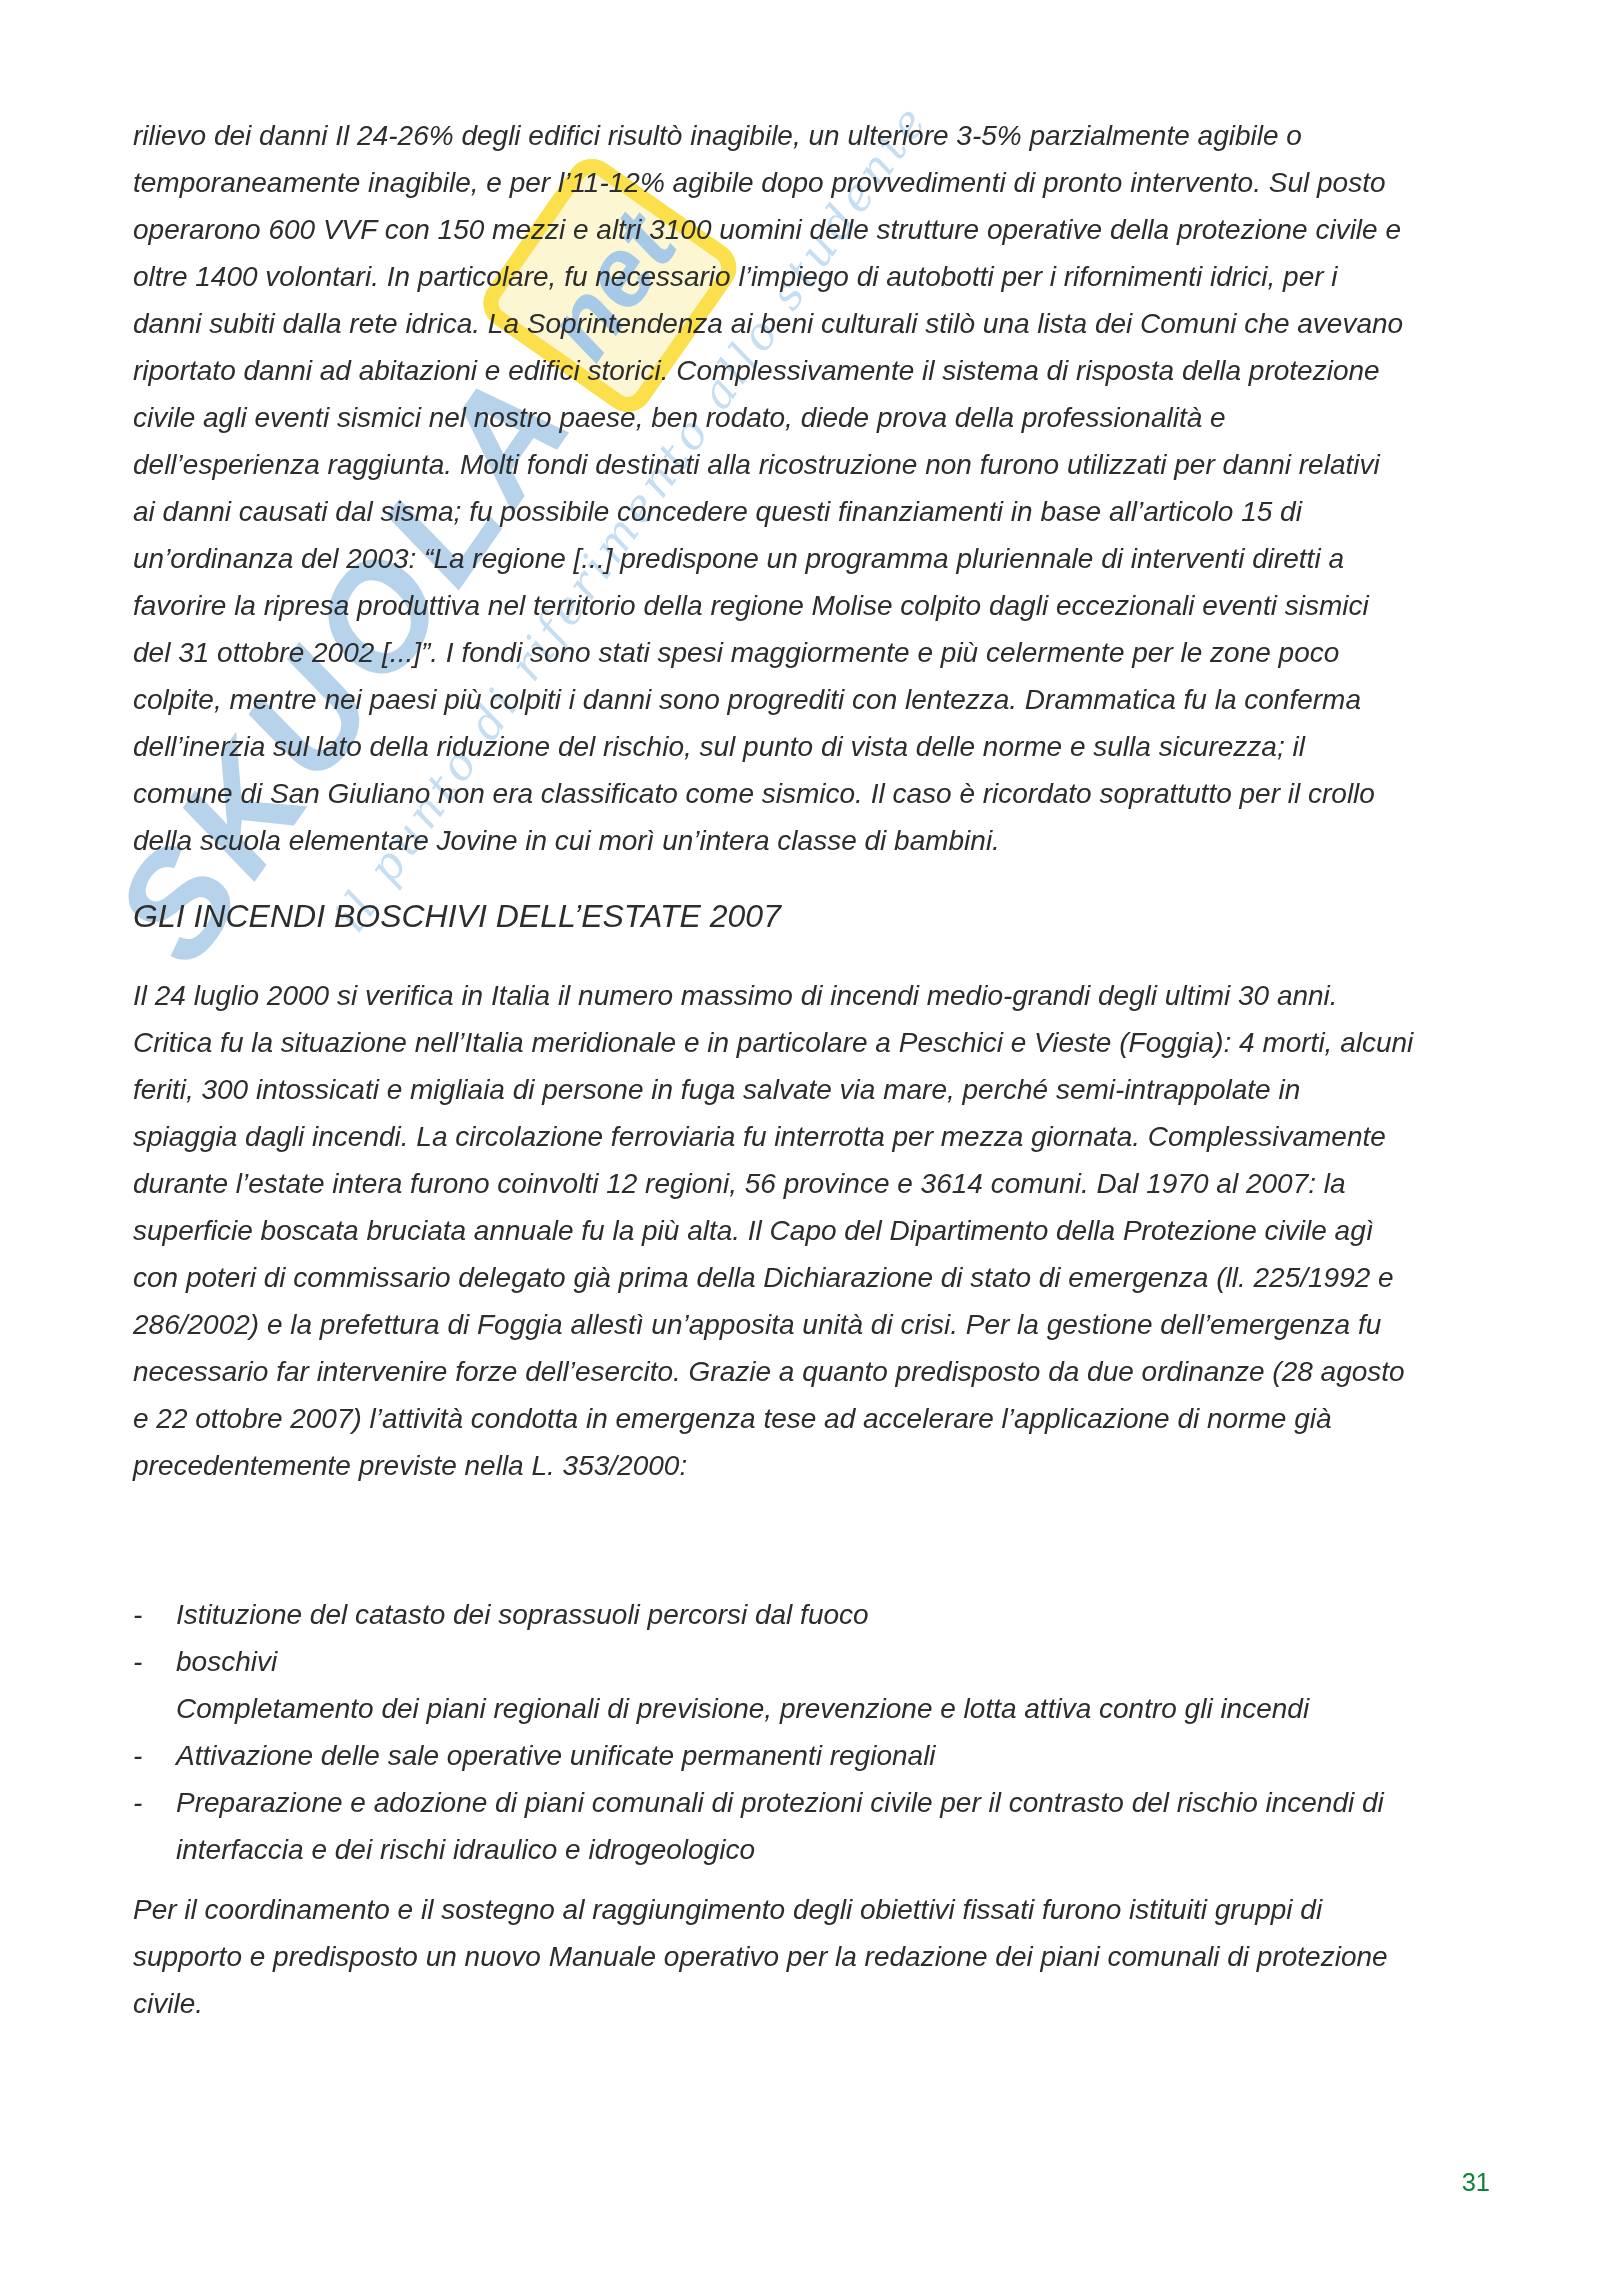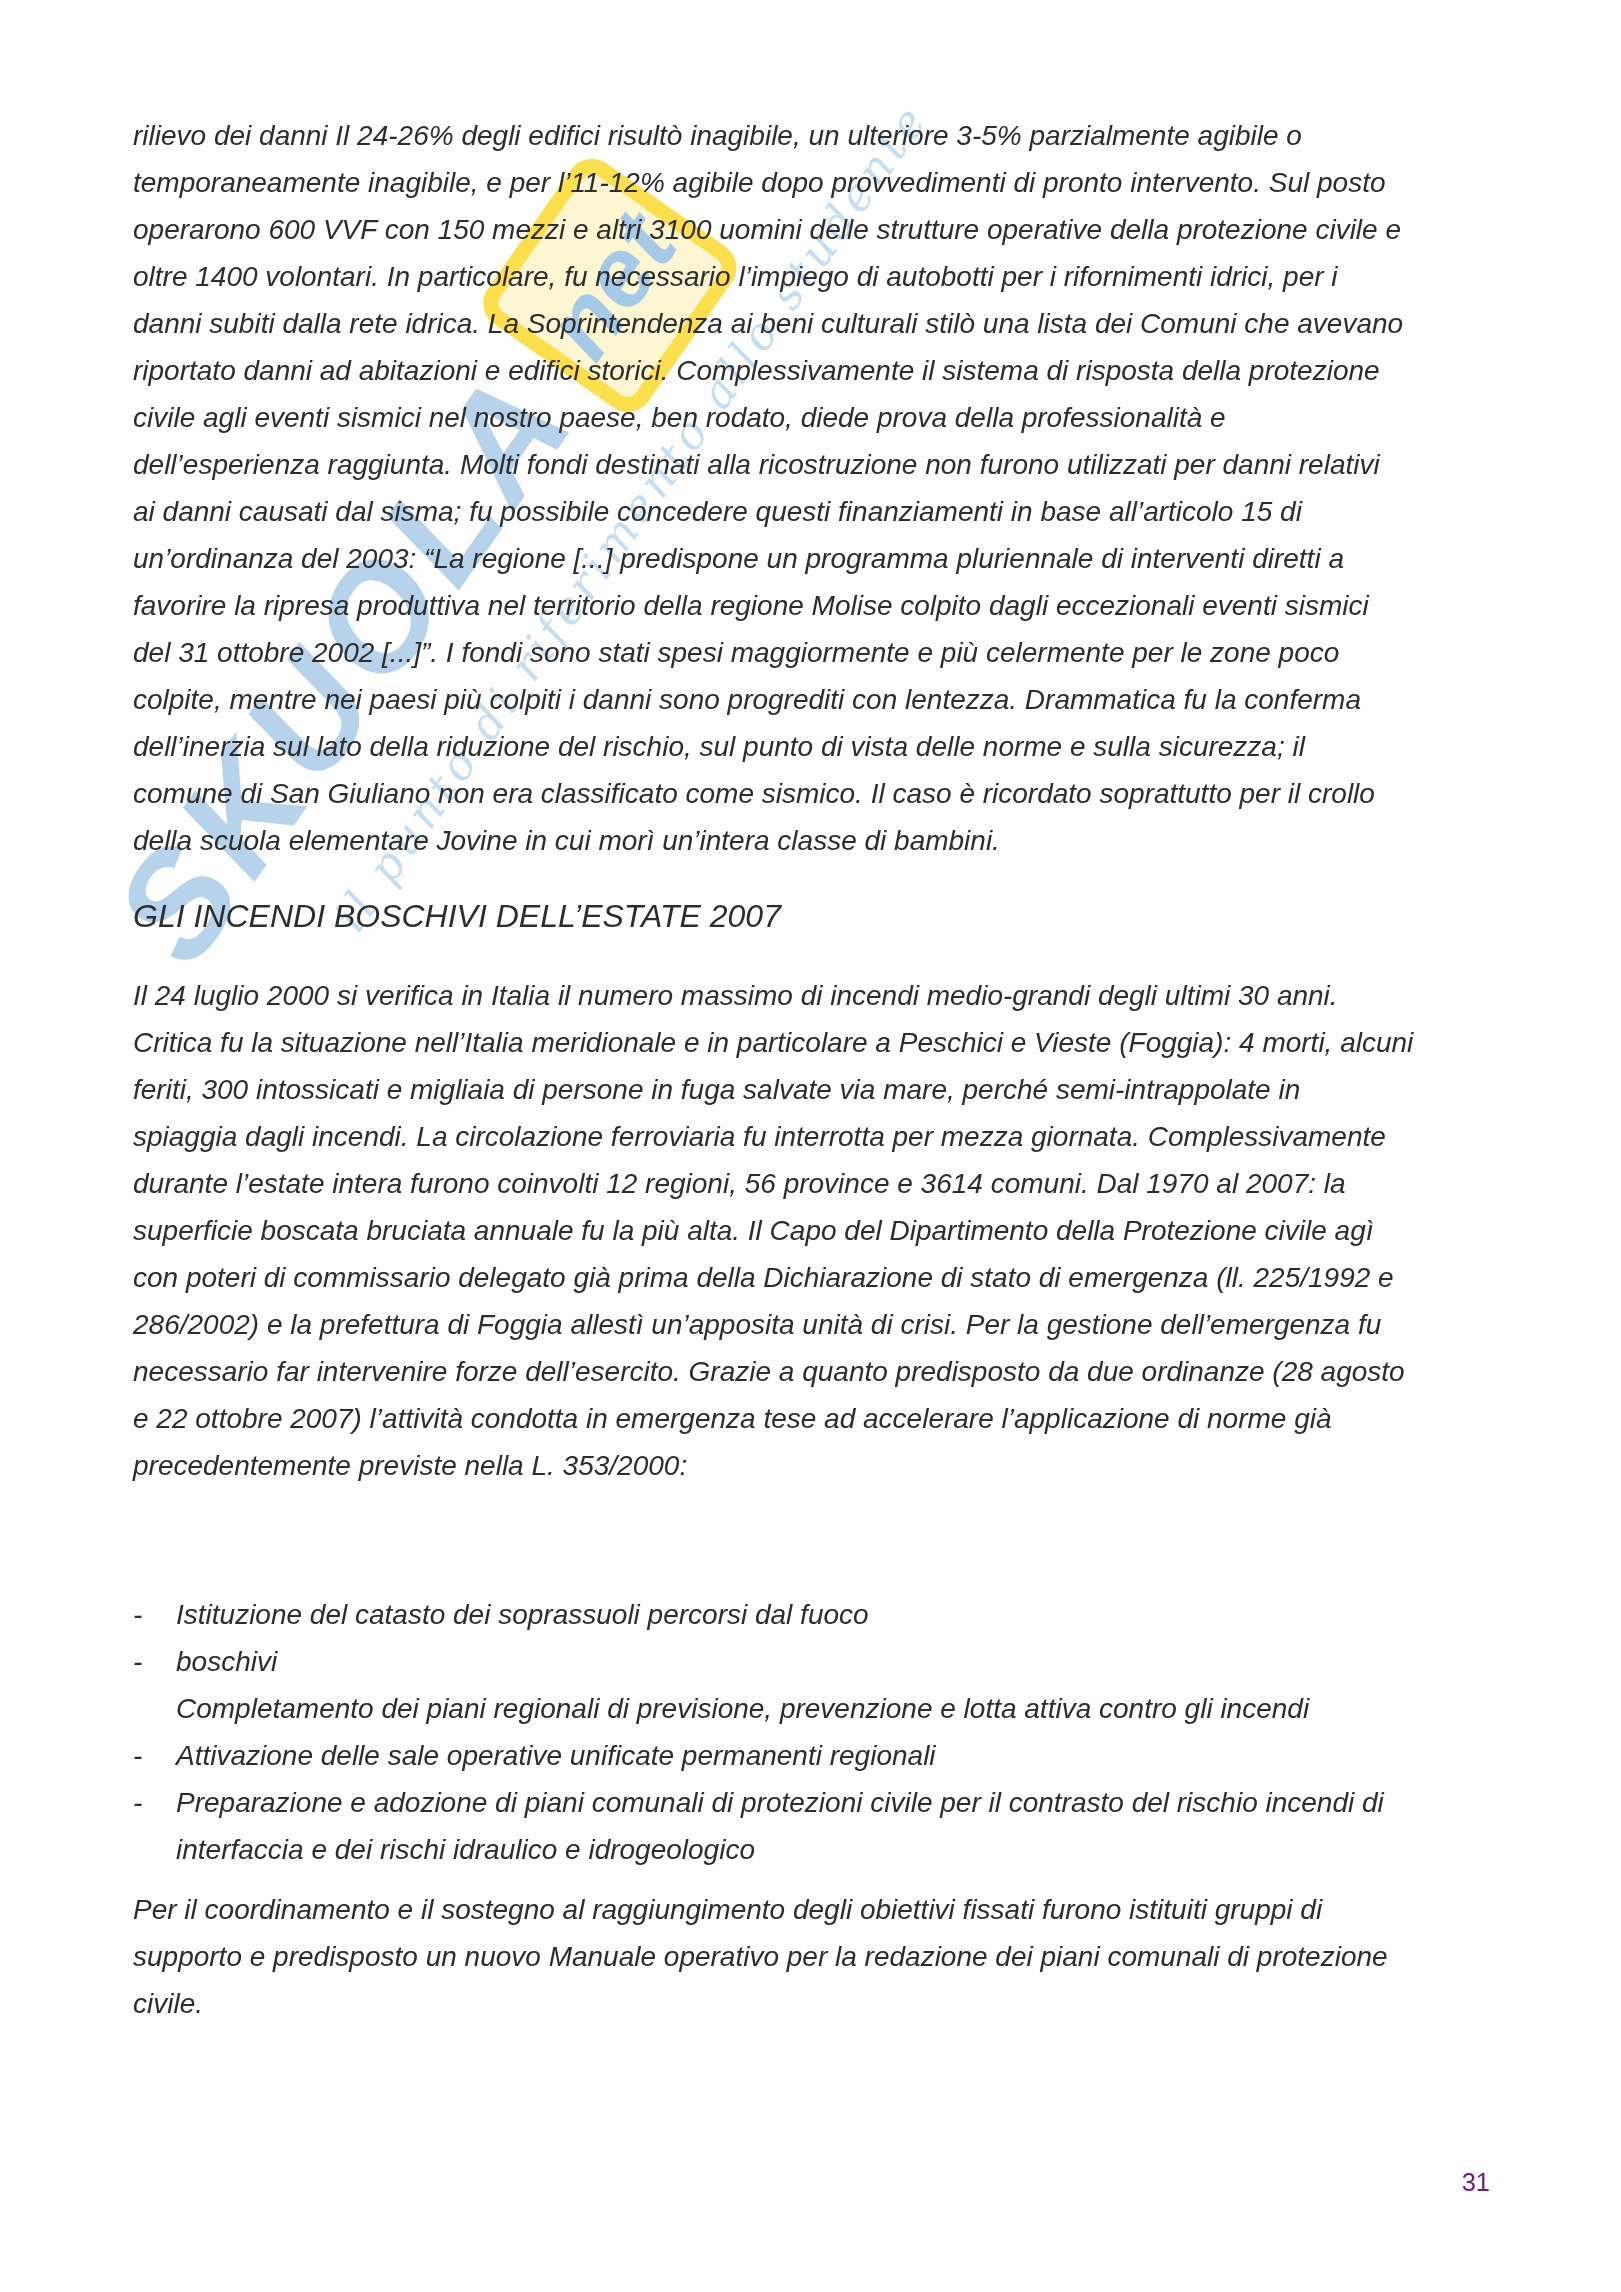--- a/index.html
+++ b/index.html
@@ -77,21 +77,21 @@
   .bullets { margin-top:102px; }
   .bullet { display:flex; }
   .bullet .dash { width:43px; flex:0 0 43px; }
   .bullet .b-text { flex:1 1 auto; }
   .para-3 { margin-top:13px; }
 
   .page-number {
     position:absolute;
     right:131px; top:2168px;
     font-size:25.5px;
-    color:#701a75;
+    color:#15803d;
     z-index:1;
   }
 </style>
 </head>
 <body>
 
 <div class="page">
 
   <div class="watermark">
     <div class="wm-row">

